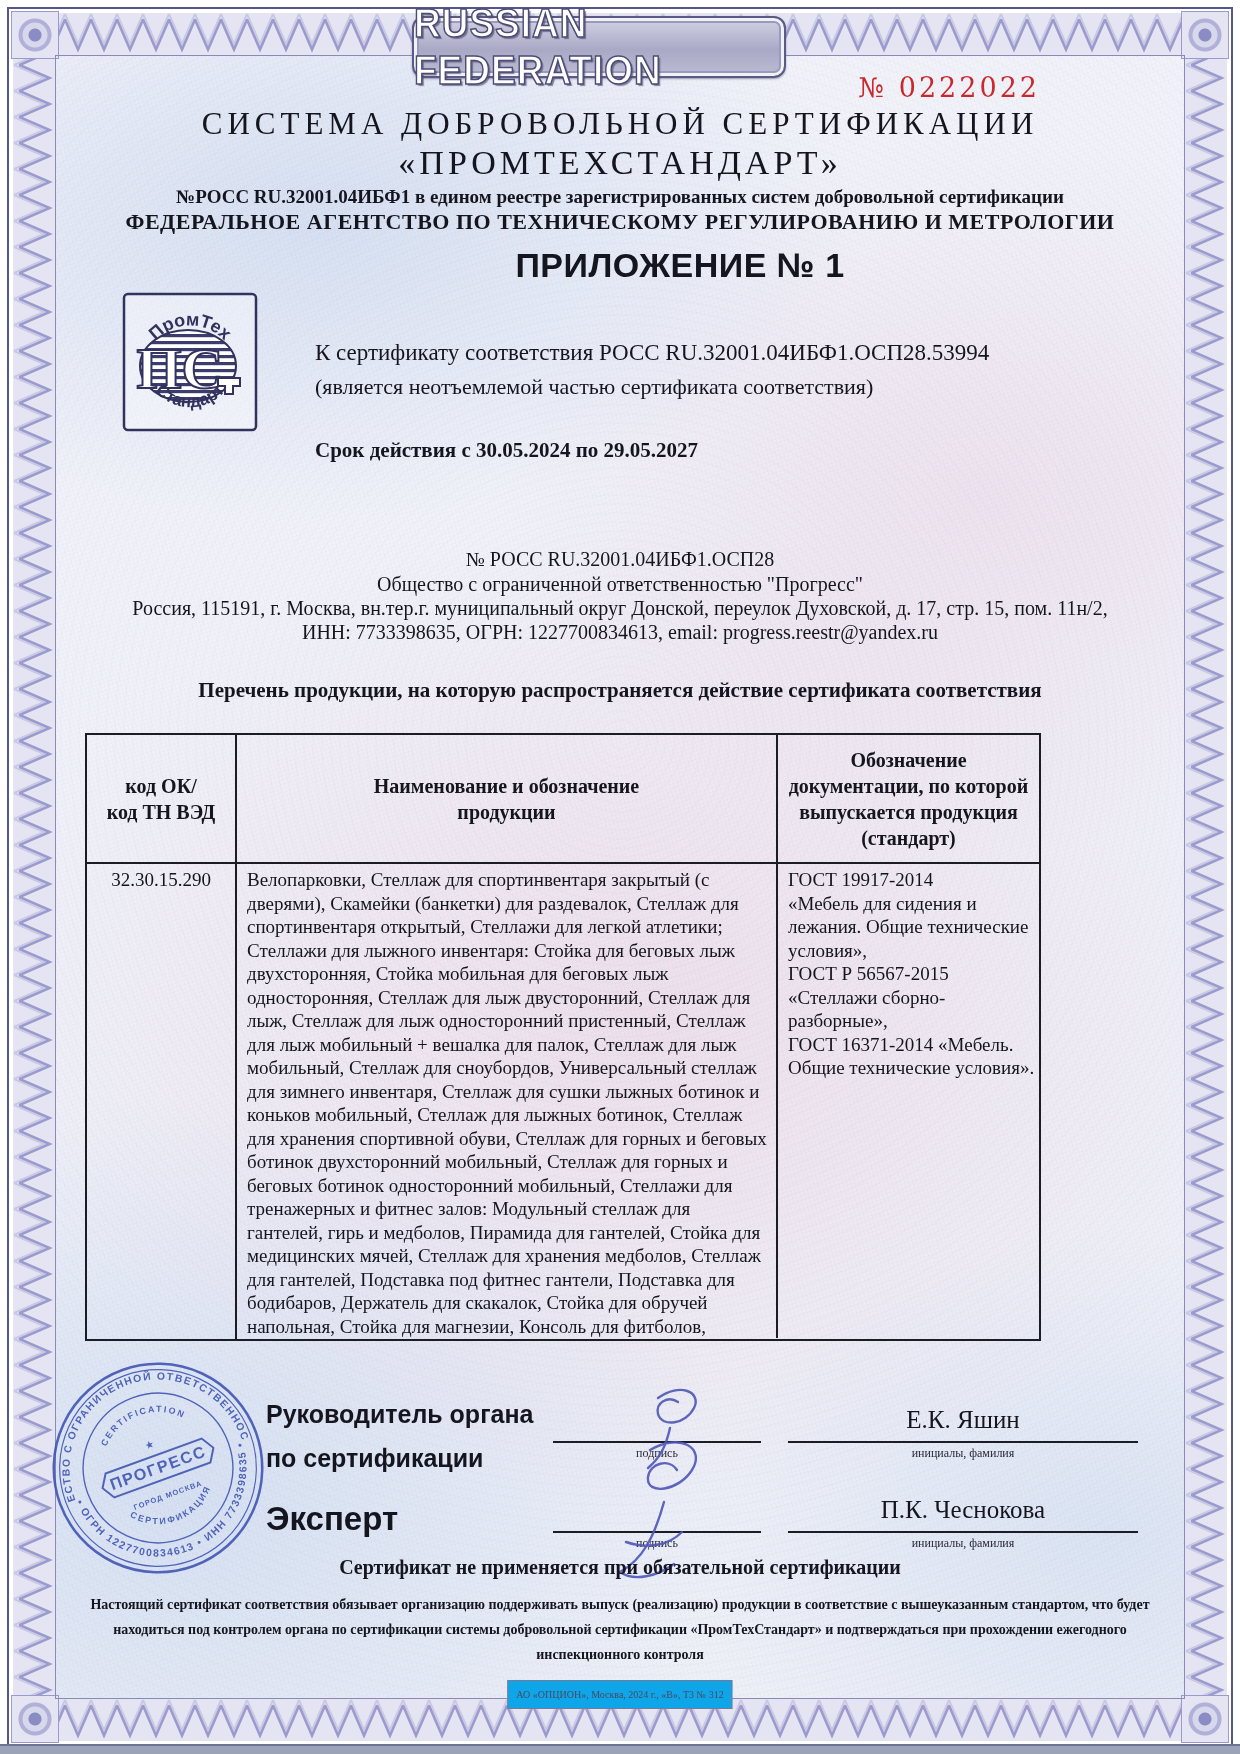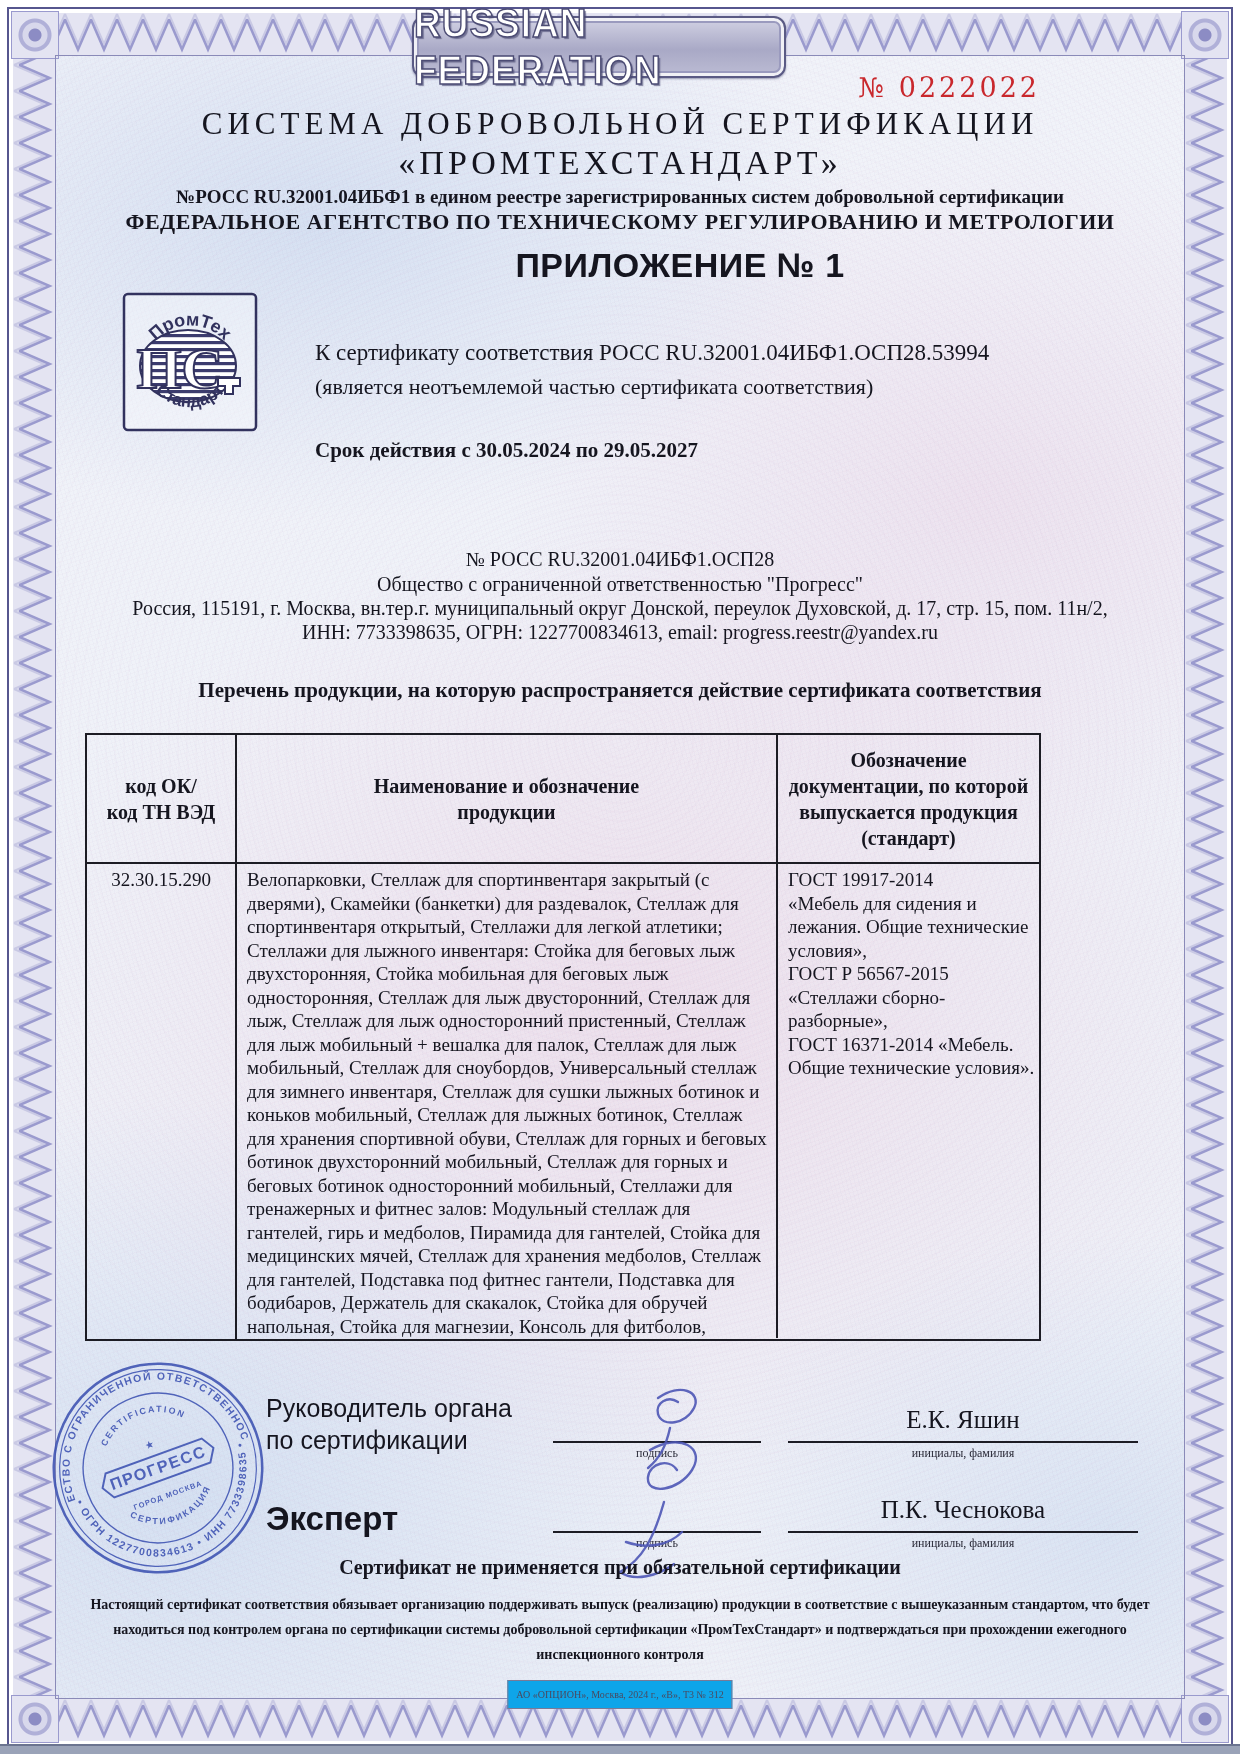--- a/index.html
+++ b/index.html
@@ -69,21 +69,21 @@
   .ptable .cell{border-right:2px solid #1c1c24;border-bottom:2px solid #1c1c24;}
   .ptable .cell:nth-child(3n){border-right:none;}
   .ptable .cell.last-row{border-bottom:none;}
   .th{height:127px;display:flex;align-items:center;justify-content:center;
       font-size:20px;font-weight:bold;line-height:26px;text-align:center;}
   .td{height:470px;overflow:hidden;}
   .td.code{text-align:center;font-size:19px;padding-top:5px;}
   .td.products{font-size:19px;line-height:23.5px;padding:4px 6px 0 10px;text-align:left;}
   .td.docs{font-size:19px;line-height:23.5px;padding:4px 4px 0 10px;}
   
-  .role1{left:266px;top:1392px;font-size:25px;font-weight:normal;line-height:32px;}
+  .role1{left:266px;top:1392px;font-size:25px;font-weight:bold;line-height:44px;}
   .role2{left:266px;top:1500px;font-size:33px;font-weight:bold;}
   .sigline{height:0;border-top:2px solid #1c1c24;}
   .sig1-line{left:553px;top:1441px;width:208px;}
   .sig2-line{left:553px;top:1531px;width:208px;}
   .name1-line{left:788px;top:1441px;width:350px;}
   .name2-line{left:788px;top:1531px;width:350px;}
   .cap{font-size:12px;color:#2a2a38;text-align:center;}
   .cap1a{left:553px;top:1446px;width:208px;}
   .cap1b{left:788px;top:1446px;width:350px;}
   .cap2a{left:553px;top:1536px;width:208px;}

